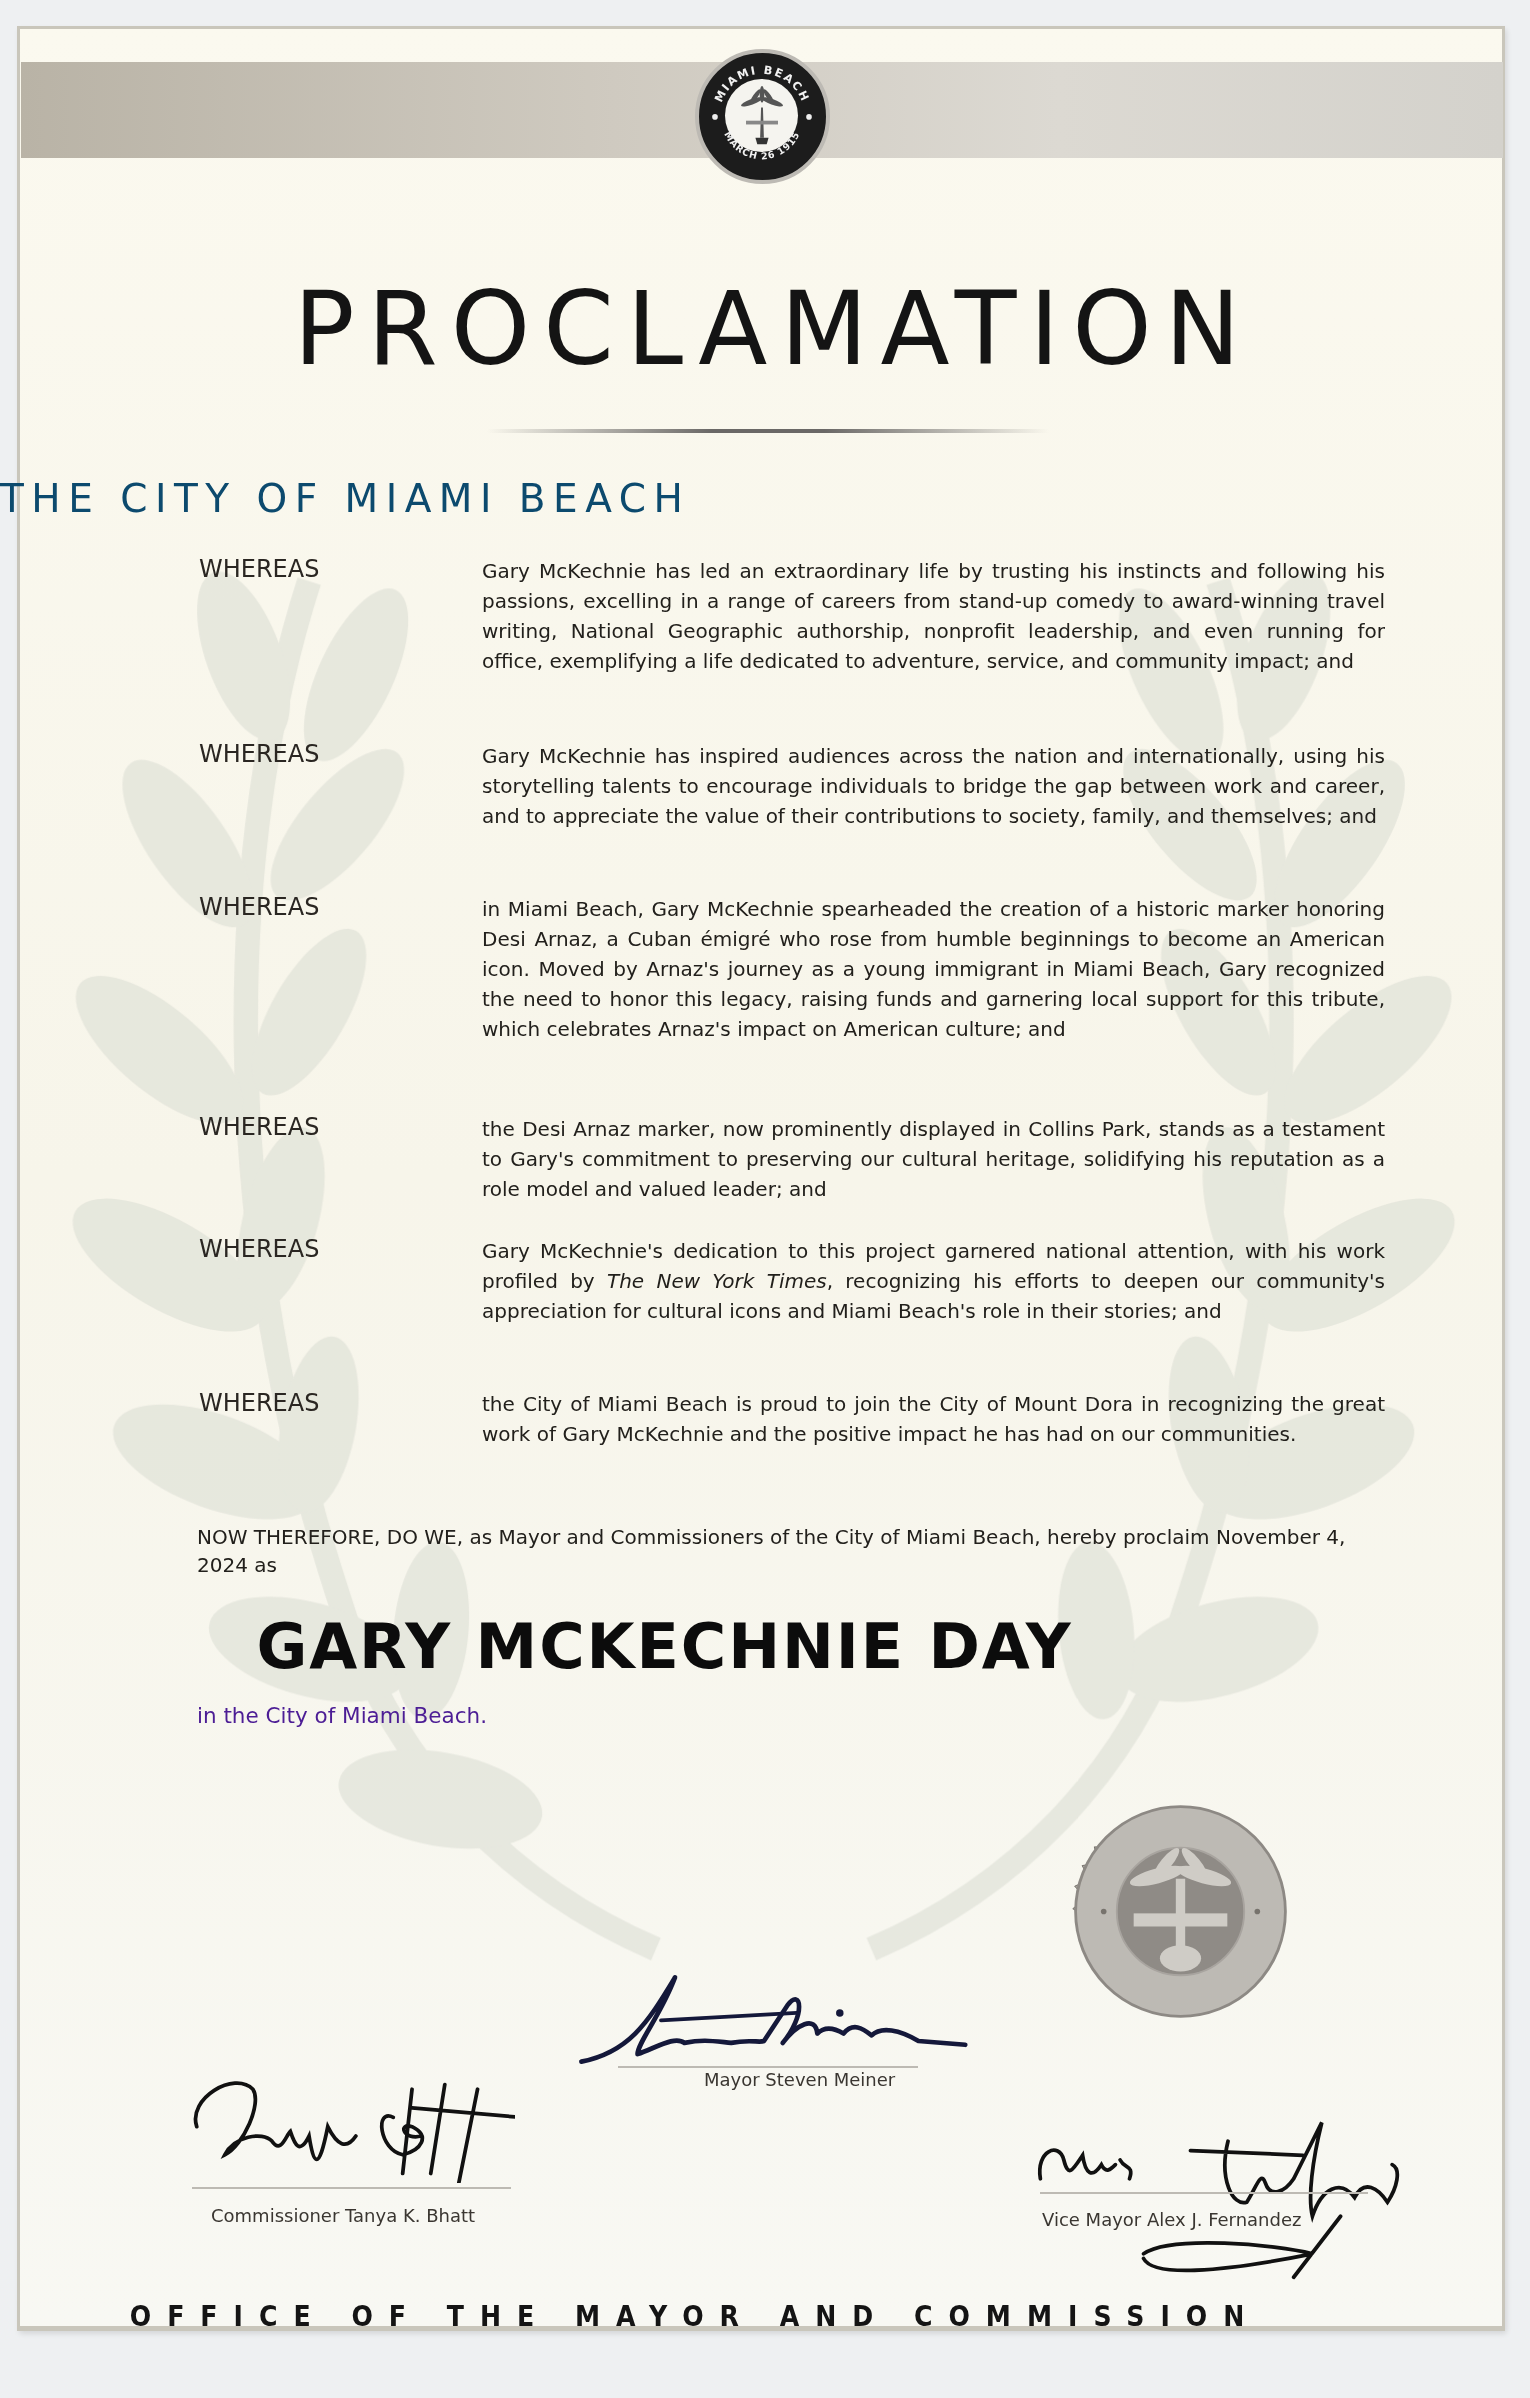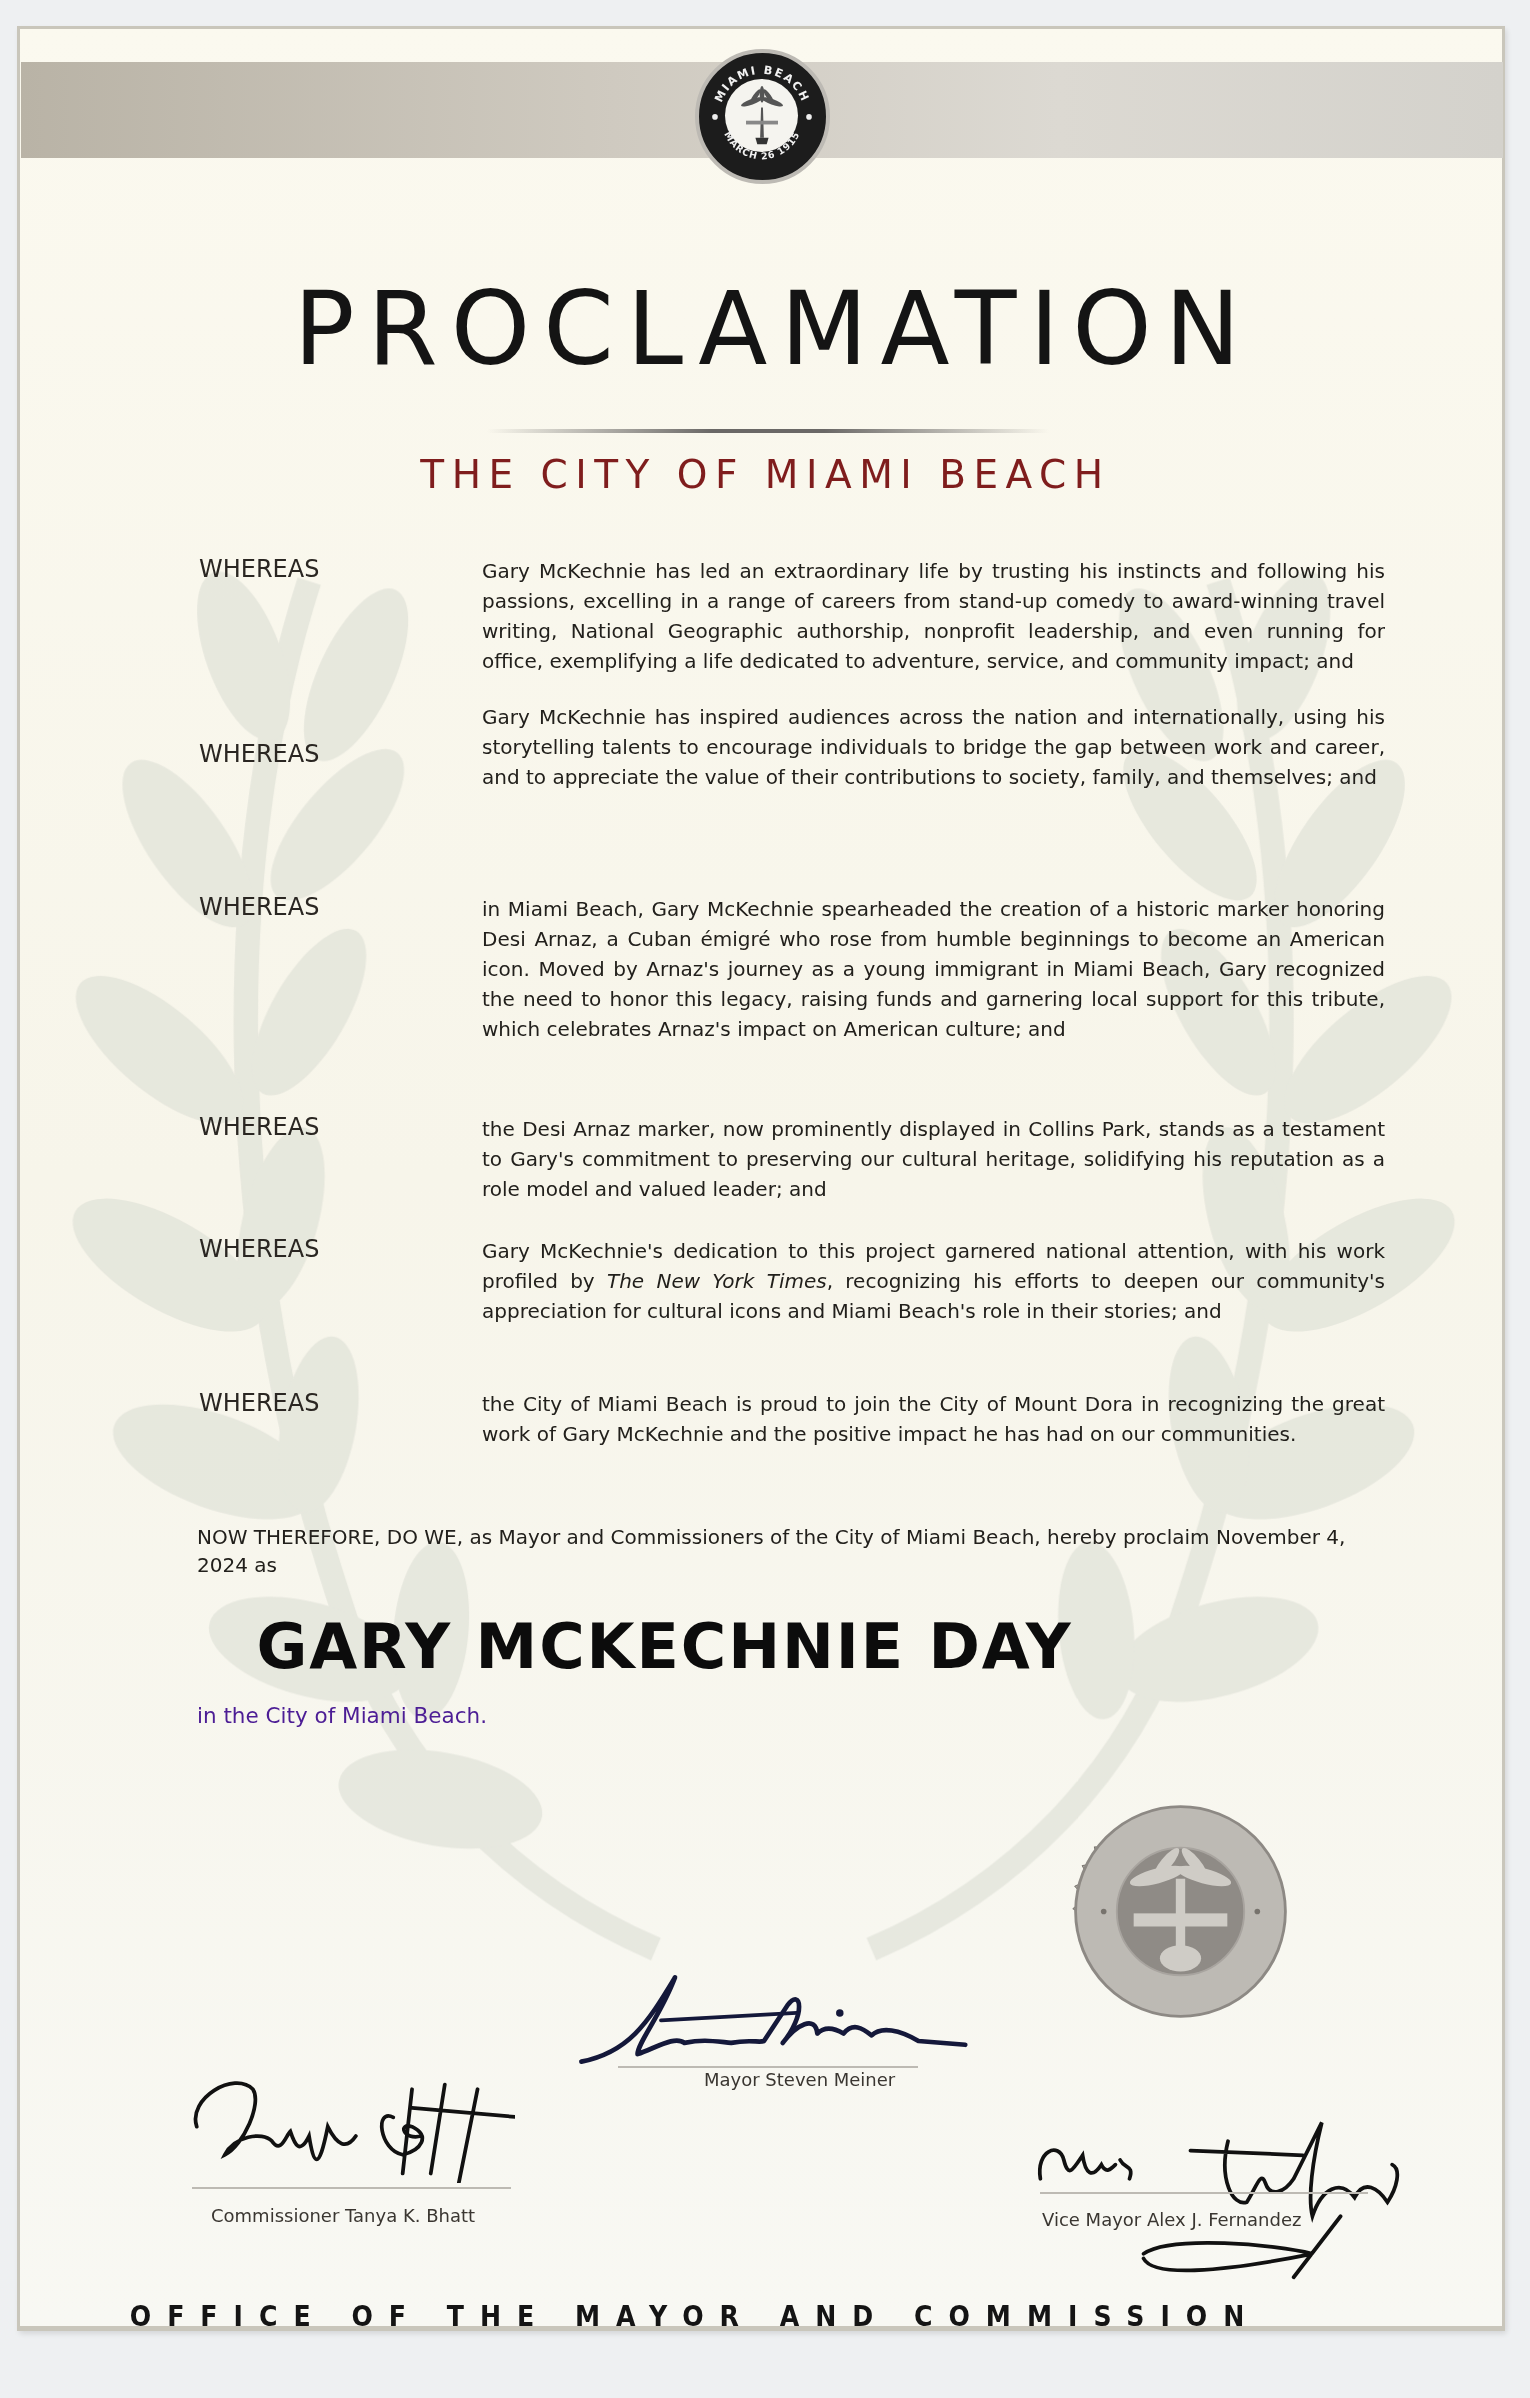--- a/index.html
+++ b/index.html
@@ -33,22 +33,22 @@
   .title {
     position: absolute; left: 0; width: 1531px; top: 270px; text-align: center;
     font-family: "DejaVu Sans", sans-serif; font-weight: 400;
     font-size: 101px; letter-spacing: 13px; color: #141414; padding-left: 8px;
   }
   .rule {
     position: absolute; left: 487px; top: 429px; width: 562px; height: 3.7px;
     background: linear-gradient(90deg, rgba(0,0,0,0), #6a6866 40%, #6a6866 60%, rgba(0,0,0,0));
   }
   .subtitle {
-    position: absolute; left: 0; width: 1531px; top: 452px; text-align: center;
-    font-size: 39px; letter-spacing: 7.5px; color: #7f1d1d;
+    position: absolute; left: 0; width: 1531px; top: 476px; 
+    font-size: 39px; letter-spacing: 7.5px; color: #0c4a6e;
   }
   .watermark { position: absolute; left: 0; top: 0; }
   .label {
     position: absolute; left: 199px; font-size: 24px; color: #2a2622;
     letter-spacing: 0px;
   }
   .para {
     position: absolute; left: 482px; width: 903px;
     font-size: 20px; line-height: 30px; color: #22201c;
     text-align: justify;
@@ -143,21 +143,21 @@
 </div>
 
 <div class="title">PROCLAMATION</div>
 <div class="rule"></div>
 <div class="subtitle">THE CITY OF MIAMI BEACH</div>
 
 <div class="label" style="top:555px">WHEREAS</div>
 <div class="para" style="top:556px">Gary McKechnie has led an extraordinary life by trusting his instincts and following his passions, excelling in a range of careers from stand-up comedy to award-winning travel writing, National Geographic authorship, nonprofit leadership, and even running for office, exemplifying a life dedicated to adventure, service, and community impact; and</div>
 
 <div class="label" style="top:740px">WHEREAS</div>
-<div class="para" style="top:702px">Gary McKechnie has inspired audiences across the nation and internationally, using his storytelling talents to encourage individuals to bridge the gap between work and career, and to appreciate the value of their contributions to society, family, and themselves; and</div>
+<div class="para" style="top:741px">Gary McKechnie has inspired audiences across the nation and internationally, using his storytelling talents to encourage individuals to bridge the gap between work and career, and to appreciate the value of their contributions to society, family, and themselves; and</div>
 
 <div class="label" style="top:893px">WHEREAS</div>
 <div class="para" style="top:894px">in Miami Beach, Gary McKechnie spearheaded the creation of a historic marker honoring Desi Arnaz, a Cuban émigré who rose from humble beginnings to become an American icon. Moved by Arnaz's journey as a young immigrant in Miami Beach, Gary recognized the need to honor this legacy, raising funds and garnering local support for this tribute, which celebrates Arnaz's impact on American culture; and</div>
 
 <div class="label" style="top:1113px">WHEREAS</div>
 <div class="para" style="top:1114px">the Desi Arnaz marker, now prominently displayed in Collins Park, stands as a testament to Gary's commitment to preserving our cultural heritage, solidifying his reputation as a role model and valued leader; and</div>
 
 <div class="label" style="top:1235px">WHEREAS</div>
 <div class="para" style="top:1236px"><span>Gary McKechnie's dedication to this project garnered national attention, with his work profiled by </span><i>The New York Times</i><span>, recognizing his efforts to deepen our community's appreciation for cultural icons and Miami Beach's role in their stories; and</span></div>
 

